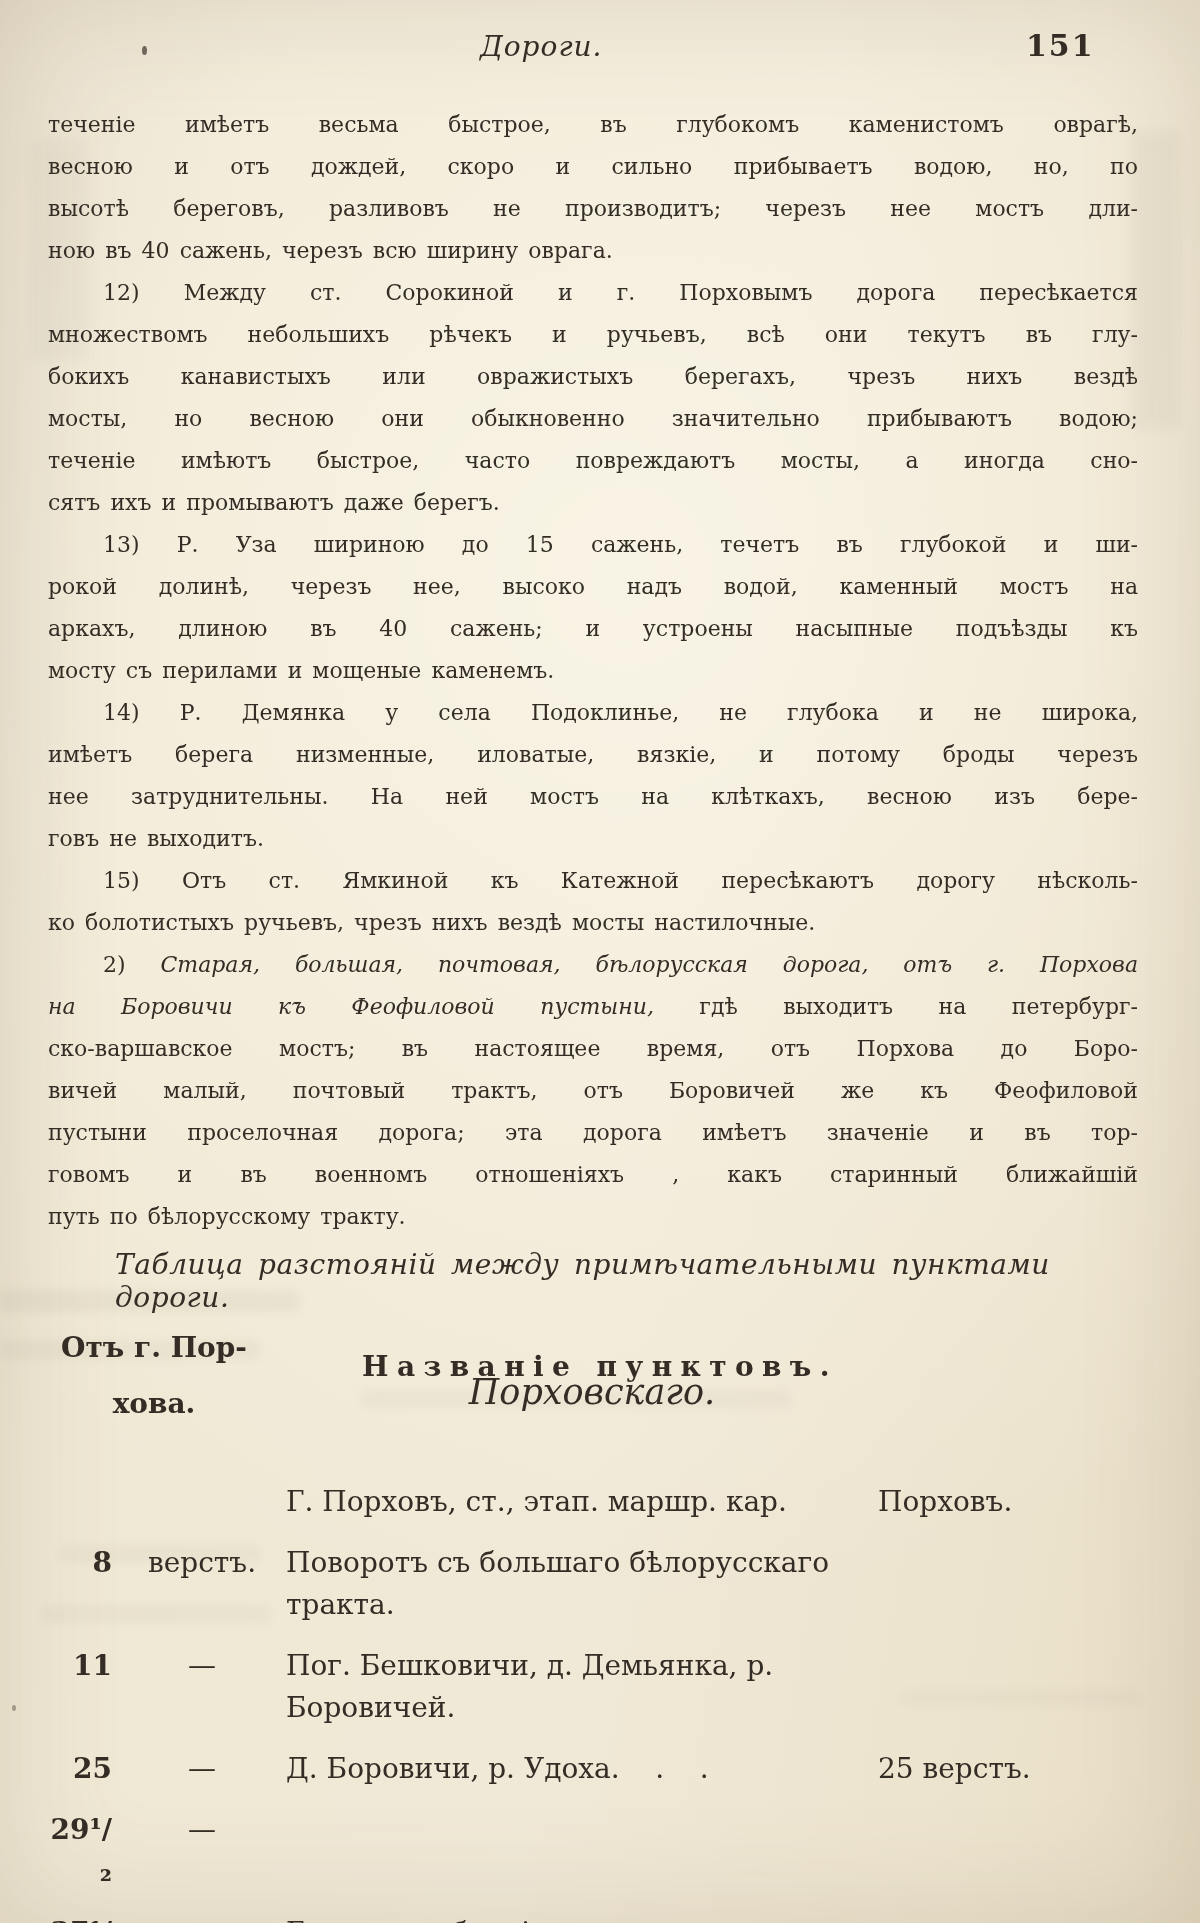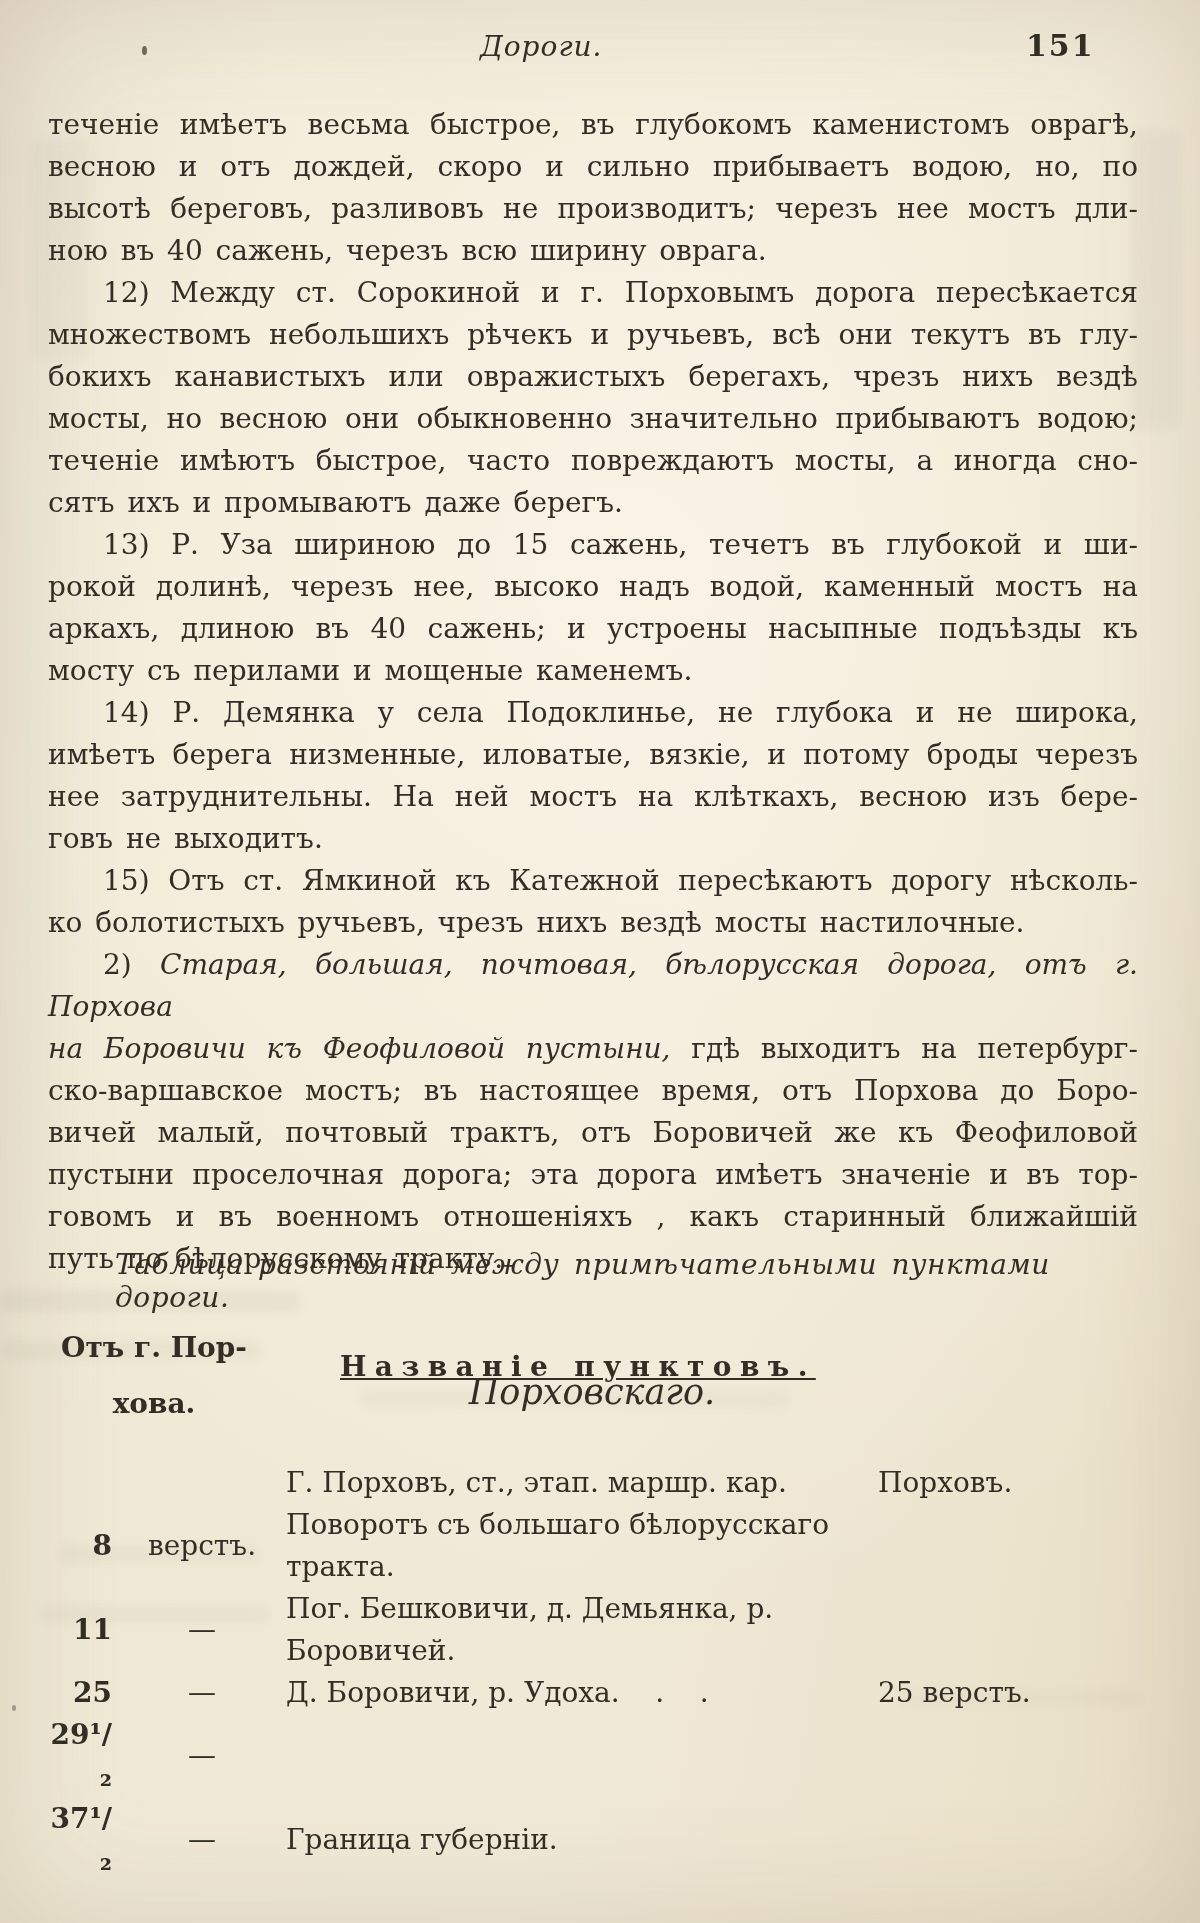--- a/index.html
+++ b/index.html
@@ -23,60 +23,60 @@
     font-style:italic; font-size:28px; letter-spacing:1px;
   }
   .page-number {
     position:absolute; top:28px; left:1026px;
     font-size:30px; font-weight:bold; letter-spacing:2px;
   }
 
   
   .body-text {
     position:absolute; top:104px; left:48px; width:1090px;
-    font-size:28px; line-height:42px;
+    font-size:22px; line-height:42px;
     word-spacing:.14em;
   }
   .line { text-align:justify; text-align-last:justify; white-space:normal; }
   .line.last { text-align-last:left; }
   .line.indent { text-indent:55px; }
   .it { font-style:italic; }
 
   
   .table-caption {
     position:absolute; top:1248px; left:115px; width:1020px;
     font-style:italic; font-size:28px; letter-spacing:.02em; word-spacing:.18em;
   }
 
   
   .th-col1 {
     position:absolute; top:1320px; left:44px; width:220px;
     font-size:28px; line-height:56px; text-align:center; font-weight:bold;
   }
   .th-col2 {
     position:absolute; top:1350px; left:340px; width:520px;
-    font-size:28px; text-align:left; letter-spacing:.30em; font-weight:bold;text-decoration:underline;
+    font-size:28px; text-align:center; letter-spacing:.30em; font-weight:bold;
   }
   .th-col3 {
     position:absolute; top:1296px; left:878px; width:240px;
     font-size:28px; line-height:54px; text-align:center; font-weight:bold;
     word-spacing:.25em;
   }
 
   .section-heading {
     position:absolute; top:1372px; left:342px; width:500px;
     font-style:italic; font-size:35px; text-align:center;
   }
 
   
   .t-rows {
     position:absolute; top:1462px; left:40px; width:1130px;
     font-size:28px; line-height:42px;
   }
-  .t-row { display:flex; align-items:center; }
+  .t-row { display:flex; align-items:flex-start;margin-top:19px; }
   .c1num  { width:72px;  text-align:right; flex:none; font-weight:bold; }
   .c1unit { width:160px; margin-left:10px; text-align:center; flex:none; }
   .c2     { width:560px; margin-left:4px;  flex:none; }
   .c3     { margin-left:32px; flex:1; }
 
   
   .smudge {
     position:absolute; background:#7a7260;
     filter:blur(4px); border-radius:6px; pointer-events:none;
   }

